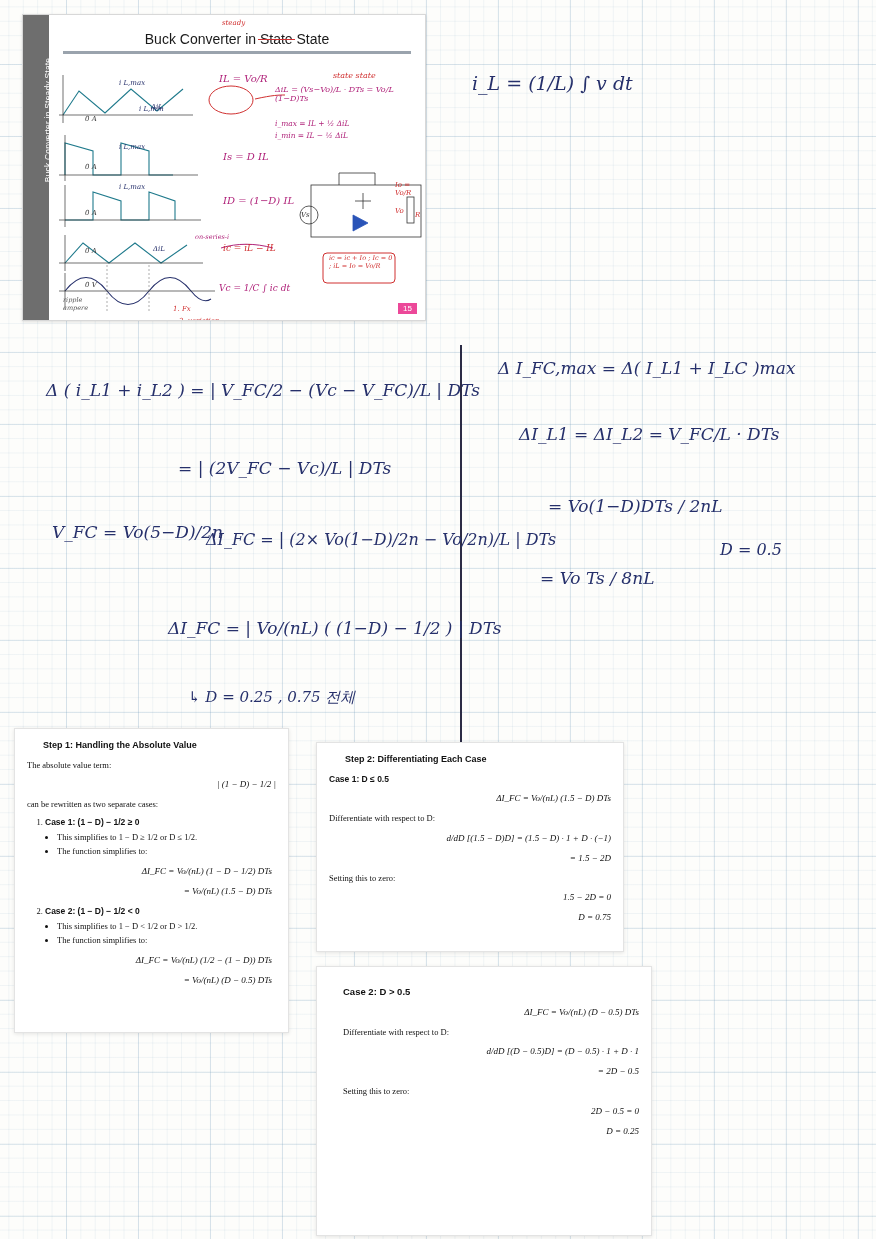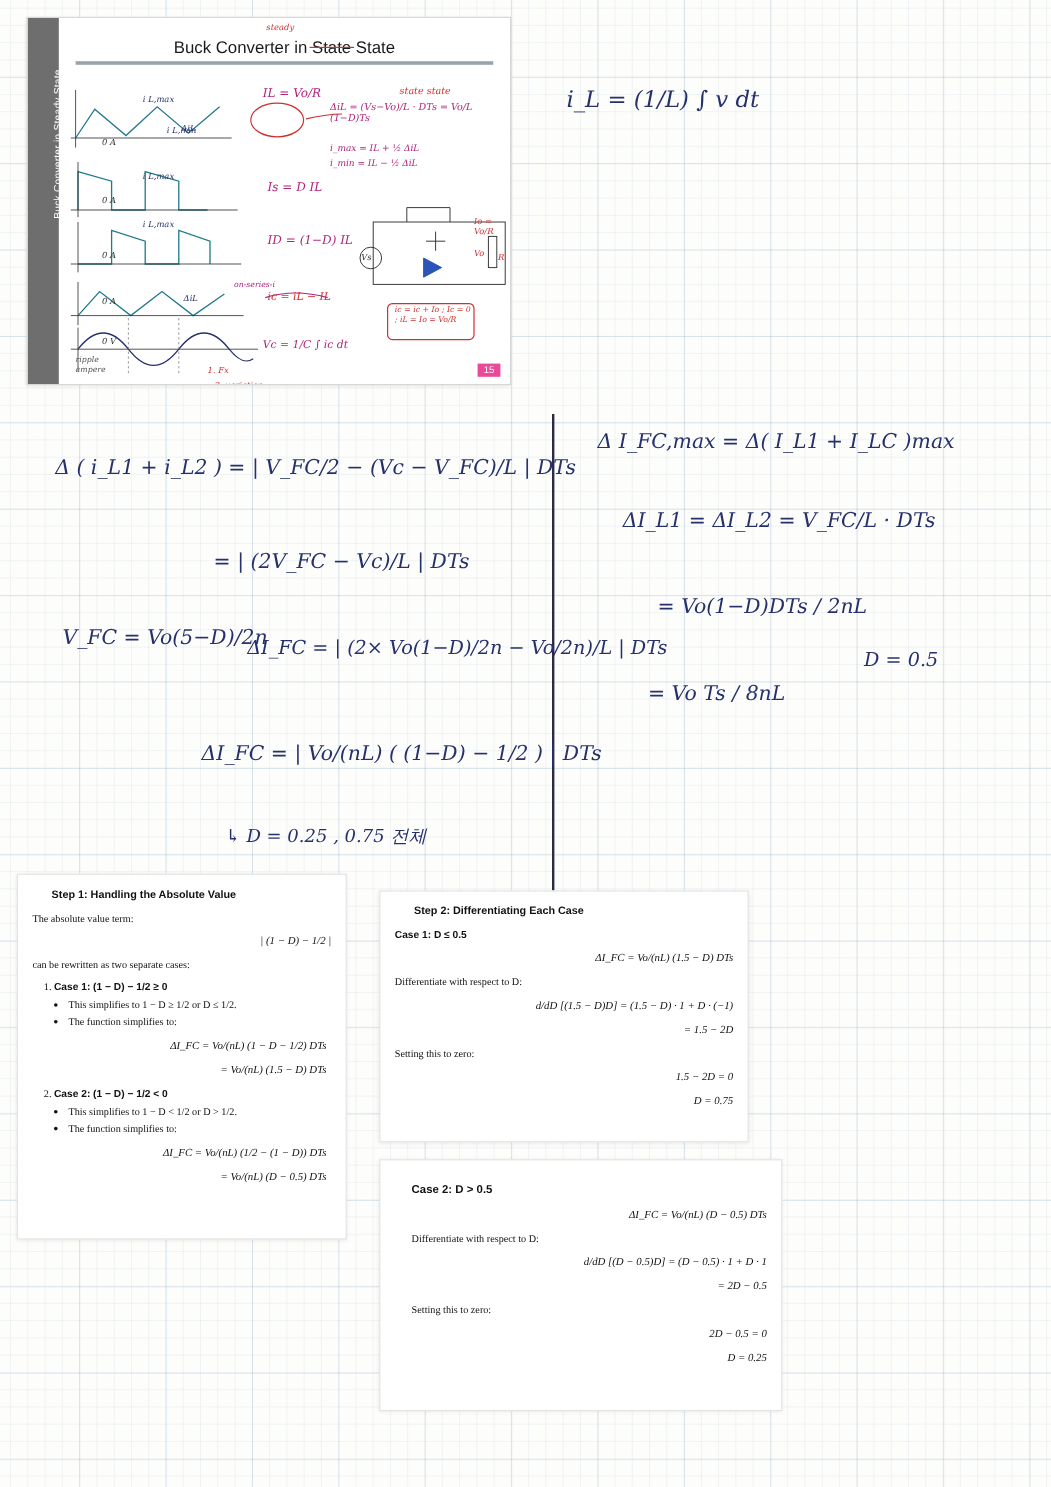--- a/index.html
+++ b/index.html
@@ -260,21 +260,21 @@
   <div class="casehd" style="margin-top:6px;">Case 1: D ≤ 0.5</div>
   <div class="eq">ΔI_FC = Vo/(nL) (1.5 − D) DTs</div>
   <p class="lead">Differentiate with respect to D:</p>
   <div class="eq">d/dD [(1.5 − D)D] = (1.5 − D) · 1 + D · (−1)</div>
   <div class="eq">= 1.5 − 2D</div>
   <p class="lead">Setting this to zero:</p>
   <div class="eq">1.5 − 2D = 0</div>
   <div class="eq">D = 0.75</div>
 </div>
 
-<div class="card" style="left:316px; top:966px; width:336px; height:210px;">
+<div class="card" style="left:316px; top:966px; width:336px; height:270px;">
   <div class="casehd" style="margin-top:8px; margin-left:14px; font-size:9.5px;">Case 2: D &gt; 0.5</div>
   <div class="eq">ΔI_FC = Vo/(nL) (D − 0.5) DTs</div>
   <p class="lead" style="margin-left:14px;">Differentiate with respect to D:</p>
   <div class="eq">d/dD [(D − 0.5)D] = (D − 0.5) · 1 + D · 1</div>
   <div class="eq">= 2D − 0.5</div>
   <p class="lead" style="margin-left:14px;">Setting this to zero:</p>
   <div class="eq">2D − 0.5 = 0</div>
   <div class="eq">D = 0.25</div>
 </div>
 

